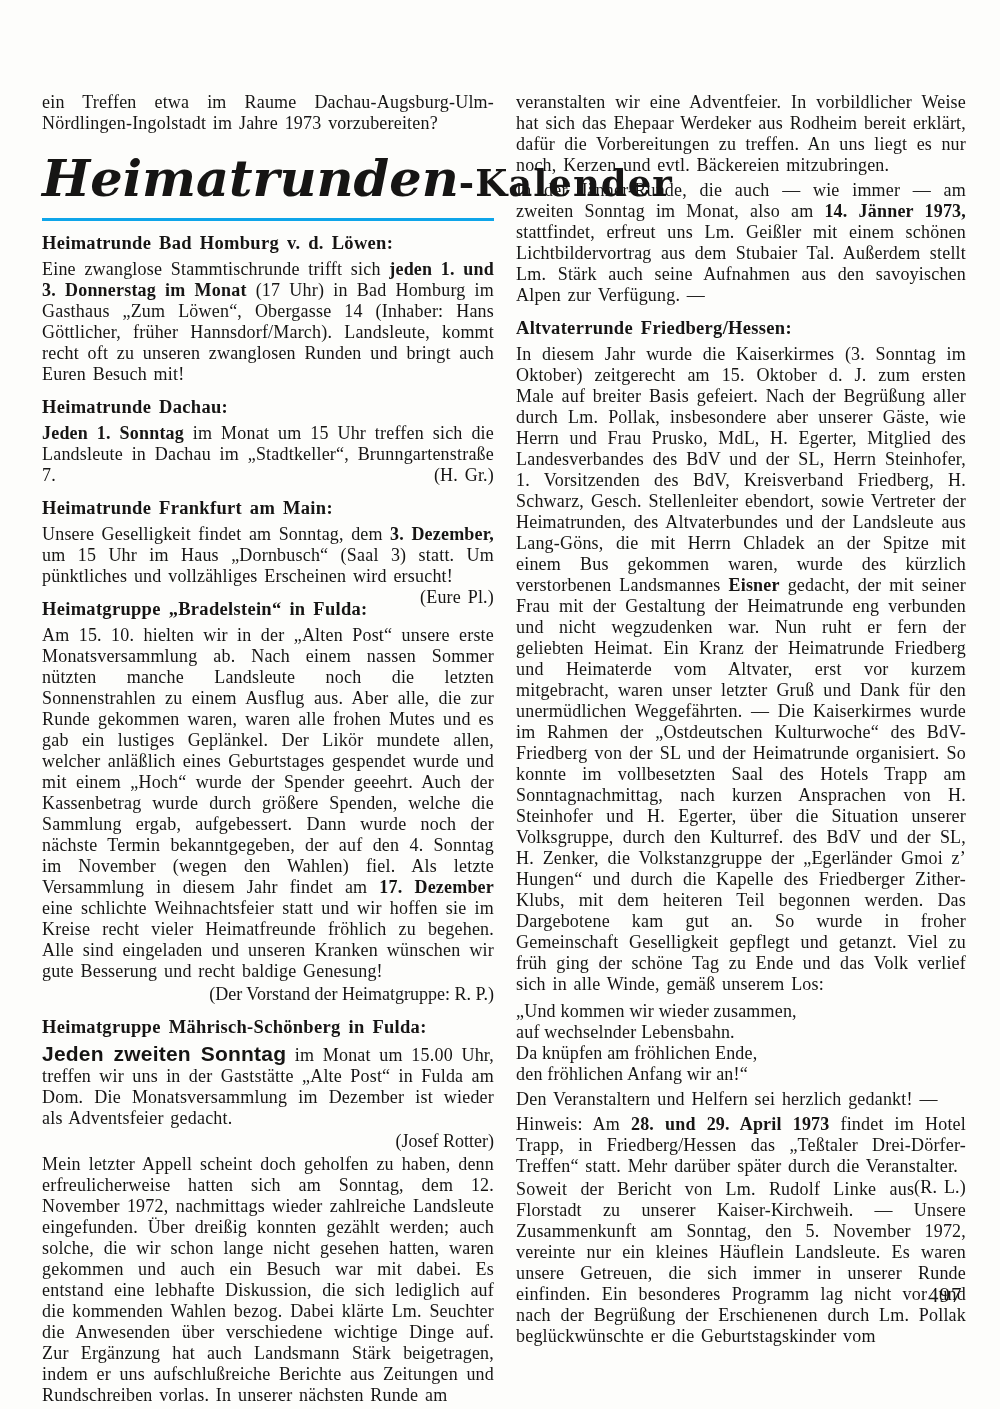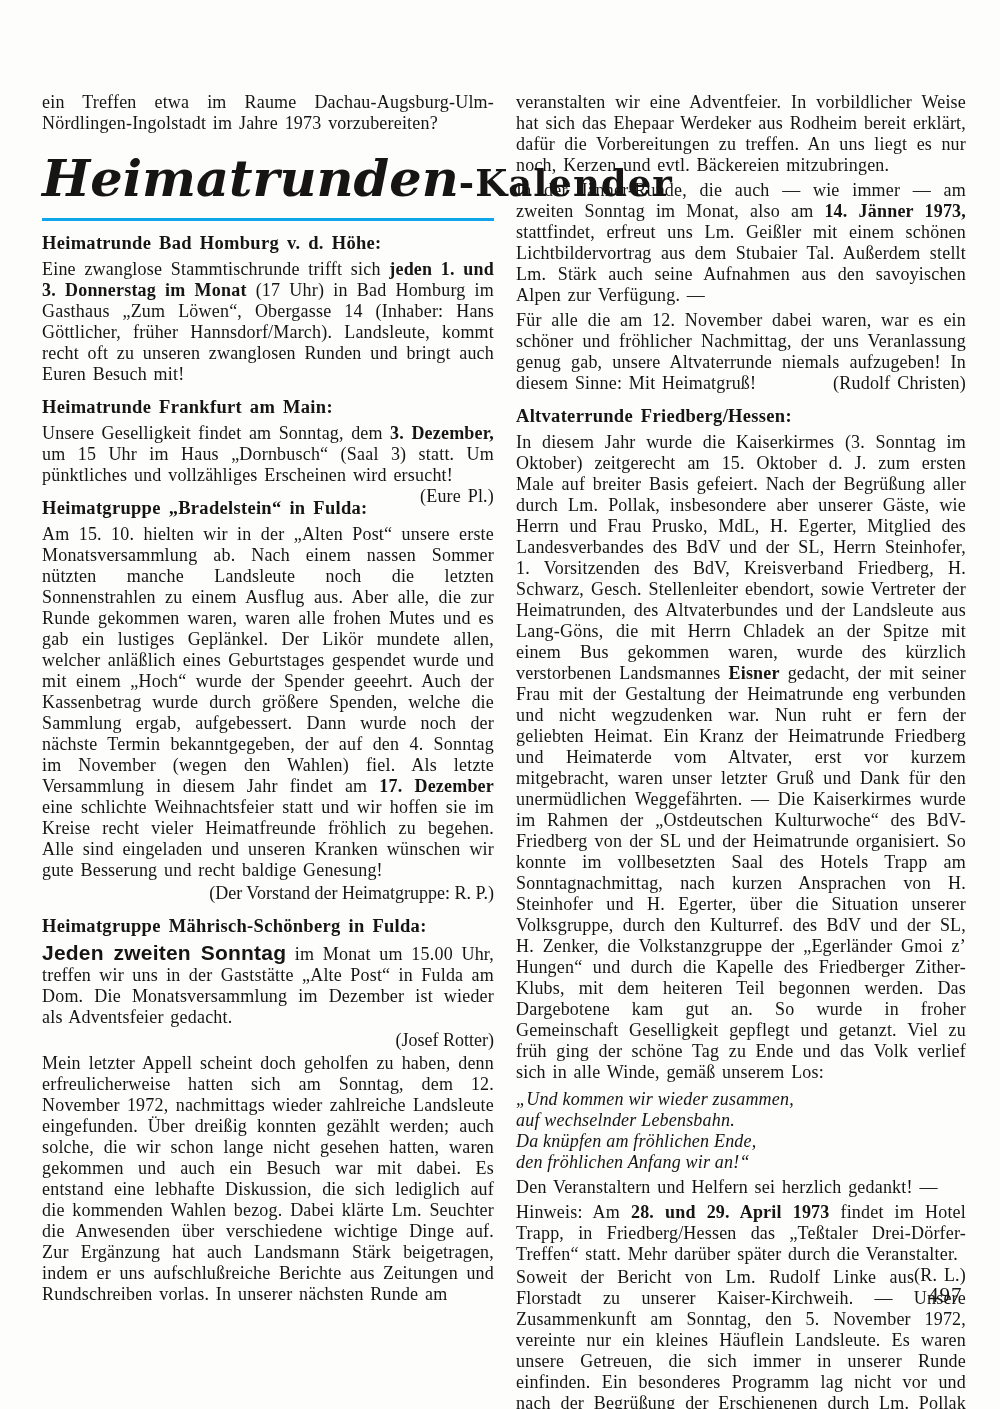--- a/index.html
+++ b/index.html
@@ -48,21 +48,21 @@
     font-weight: bold;
     font-size: 51px;
     letter-spacing: 0px;
   }
   .headline .suffix {
     font-family: "DejaVu Serif", serif;
     font-weight: bold;
     font-size: 37px;
     letter-spacing: 1px;
   }
-  .poem { margin: 6px 0 4px 0; font-style: italic; }
+  .poem { margin: 6px 0 4px 0; }
   .poem div { font-size: 18px; line-height: 21px; text-align: left; letter-spacing: 0.2px; }
   .page-number {
     position: absolute;
     left: 916px;
     top: 1283px;
     font-size: 21px;
     font-weight: normal;
     letter-spacing: 1px;
     padding-left: 12px;
   }
@@ -72,42 +72,43 @@
 
 <div class="page">
 
   <div class="col col-left">
     <p class="body gap"><span>ein Treffen etwa im Raume Dachau-Augsburg-Ulm-Nördlingen-Ingolstadt im Jahre 1973 vorzubereiten?</span></p>
 
     <div class="headline">
       <span class="script">Heimatrunden</span><span class="suffix">-Kalender</span>
     </div>
 
-    <h3 class="sec">Heimatrunde Bad Homburg v. d. Höhe:</h3>
+    <h3 class="sec">Heimatrunde Bad Homburg v. d. Löwen:</h3>
     <p class="body"><span>Eine zwanglose Stammtischrunde trifft sich </span><span class="b">jeden 1. und 3. Donnerstag im Monat</span><span> (17 Uhr) in Bad Homburg im Gasthaus „Zum Löwen“, Obergasse 14 (Inhaber: Hans Göttlicher, früher Hannsdorf/March). Landsleute, kommt recht oft zu unseren zwanglosen Runden und bringt auch Euren Besuch mit!</span></p>
 
+    <h3 class="sec">Heimatrunde Dachau:</h3>
+    <p class="body"><span class="b">Jeden 1. Sonntag</span><span> im Monat um 15 Uhr treffen sich die Landsleute in Dachau im „Stadtkeller“, Brunngartenstraße 7.</span><span class="sig">(H. Gr.)</span></p>
 
     <h3 class="sec">Heimatrunde Frankfurt am Main:</h3>
     <p class="body"><span>Unsere Geselligkeit findet am Sonntag, dem </span><span class="b">3. Dezember,</span><span> um 15 Uhr im Haus „Dornbusch“ (Saal 3) statt. Um pünktliches und vollzähliges Erscheinen wird ersucht!</span><span class="sig">(Eure Pl.)</span></p>
 
     <h3 class="sec">Heimatgruppe „Bradelstein“ in Fulda:</h3>
     <p class="body"><span>Am 15. 10. hielten wir in der „Alten Post“ unsere erste Monatsversammlung ab. Nach einem nassen Sommer nützten manche Landsleute noch die letzten Sonnenstrahlen zu einem Ausflug aus. Aber alle, die zur Runde gekommen waren, waren alle frohen Mutes und es gab ein lustiges Geplänkel. Der Likör mundete allen, welcher anläßlich eines Geburtstages gespendet wurde und mit einem „Hoch“ wurde der Spender geeehrt. Auch der Kassenbetrag wurde durch größere Spenden, welche die Sammlung ergab, aufgebessert. Dann wurde noch der nächste Termin bekanntgegeben, der auf den 4. Sonntag im November (wegen den Wahlen) fiel. Als letzte Versammlung in diesem Jahr findet am </span><span class="b">17. Dezember</span><span> eine schlichte Weihnachtsfeier statt und wir hoffen sie im Kreise recht vieler Heimatfreunde fröhlich zu begehen. Alle sind eingeladen und unseren Kranken wünschen wir gute Besserung und recht baldige Genesung!</span></p>
     <p class="rightline"><span>(Der Vorstand der Heimatgruppe: R. P.)</span></p>
 
     <h3 class="sec">Heimatgruppe Mährisch-Schönberg in Fulda:</h3>
     <p class="body"><span class="b sans">Jeden zweiten Sonntag</span><span> im Monat um 15.00 Uhr, treffen wir uns in der Gaststätte „Alte Post“ in Fulda am Dom. Die Monatsversammlung im Dezember ist wieder als Adventsfeier gedacht.</span></p>
     <p class="rightline"><span>(Josef Rotter)</span></p>
 
     <p class="body"><span>Mein letzter Appell scheint doch geholfen zu haben, denn erfreulicherweise hatten sich am Sonntag, dem 12. November 1972, nachmittags wieder zahlreiche Landsleute eingefunden. Über dreißig konnten gezählt werden; auch solche, die wir schon lange nicht gesehen hatten, waren gekommen und auch ein Besuch war mit dabei. Es entstand eine lebhafte Diskussion, die sich lediglich auf die kommenden Wahlen bezog. Dabei klärte Lm. Seuchter die Anwesenden über verschiedene wichtige Dinge auf. Zur Ergänzung hat auch Landsmann Stärk beigetragen, indem er uns aufschlußreiche Berichte aus Zeitungen und Rundschreiben vorlas. In unserer nächsten Runde am </span></p>
   </div>
 
   <div class="col col-right">
     <p class="body gap"><span>veranstalten wir eine Adventfeier. In vorbildlicher Weise hat sich das Ehepaar Werdeker aus Rodheim bereit erklärt, dafür die Vorbereitungen zu treffen. An uns liegt es nur noch, Kerzen und evtl. Bäckereien mitzubringen.</span></p>
     <p class="body gap"><span>In der Jänner-Runde, die auch — wie immer — am zweiten Sonntag im Monat, also am </span><span class="b">14. Jänner 1973,</span><span> stattfindet, erfreut uns Lm. Geißler mit einem schönen Lichtbildervortrag aus dem Stubaier Tal. Außerdem stellt Lm. Stärk auch seine Aufnahmen aus den savoyischen Alpen zur Verfügung. —</span></p>
-    <p class="body"><span>Für alle die am 12. November dabei waren, war es ein schöner und fröhlicher Nachmittag, der uns Veranlassung genug gab, unsere Altvaterrunde niemals aufzugeben! In diesem Sinne: Mit Heimatgruß!</span><span class="sig">(Rudolf Christen)</span></p>
 
     <h3 class="sec">Altvaterrunde Friedberg/Hessen:</h3>
     <p class="body"><span>In diesem Jahr wurde die Kaiserkirmes (3. Sonntag im Oktober) zeitgerecht am 15. Oktober d. J. zum ersten Male auf breiter Basis gefeiert. Nach der Begrüßung aller durch Lm. Pollak, insbesondere aber unserer Gäste, wie Herrn und Frau Prusko, MdL, H. Egerter, Mitglied des Landesverbandes des BdV und der SL, Herrn Steinhofer, 1. Vorsitzenden des BdV, Kreisverband Friedberg, H. Schwarz, Gesch. Stellenleiter ebendort, sowie Vertreter der Heimatrunden, des Altvaterbundes und der Landsleute aus Lang-Göns, die mit Herrn Chladek an der Spitze mit einem Bus gekommen waren, wurde des kürzlich verstorbenen Landsmannes </span><span class="b">Eisner</span><span> gedacht, der mit seiner Frau mit der Gestaltung der Heimatrunde eng verbunden und nicht wegzudenken war. Nun ruht er fern der geliebten Heimat. Ein Kranz der Heimatrunde Friedberg und Heimaterde vom Altvater, erst vor kurzem mitgebracht, waren unser letzter Gruß und Dank für den unermüdlichen Weggefährten. — Die Kaiserkirmes wurde im Rahmen der „Ostdeutschen Kulturwoche“ des BdV-Friedberg von der SL und der Heimatrunde organisiert. So konnte im vollbesetzten Saal des Hotels Trapp am Sonntagnachmittag, nach kurzen Ansprachen von H. Steinhofer und H. Egerter, über die Situation unserer Volksgruppe, durch den Kulturref. des BdV und der SL, H. Zenker, die Volkstanzgruppe der „Egerländer Gmoi z’ Hungen“ und durch die Kapelle des Friedberger Zither-Klubs, mit dem heiteren Teil begonnen werden. Das Dargebotene kam gut an. So wurde in froher Gemeinschaft Geselligkeit gepflegt und getanzt. Viel zu früh ging der schöne Tag zu Ende und das Volk verlief sich in alle Winde, gemäß unserem Los:</span></p>
 
     <div class="poem">
       <div>„Und kommen wir wieder zusammen,</div>
       <div>auf wechselnder Lebensbahn.</div>
       <div>Da knüpfen am fröhlichen Ende,</div>
       <div>den fröhlichen Anfang wir an!“</div>
     </div>

